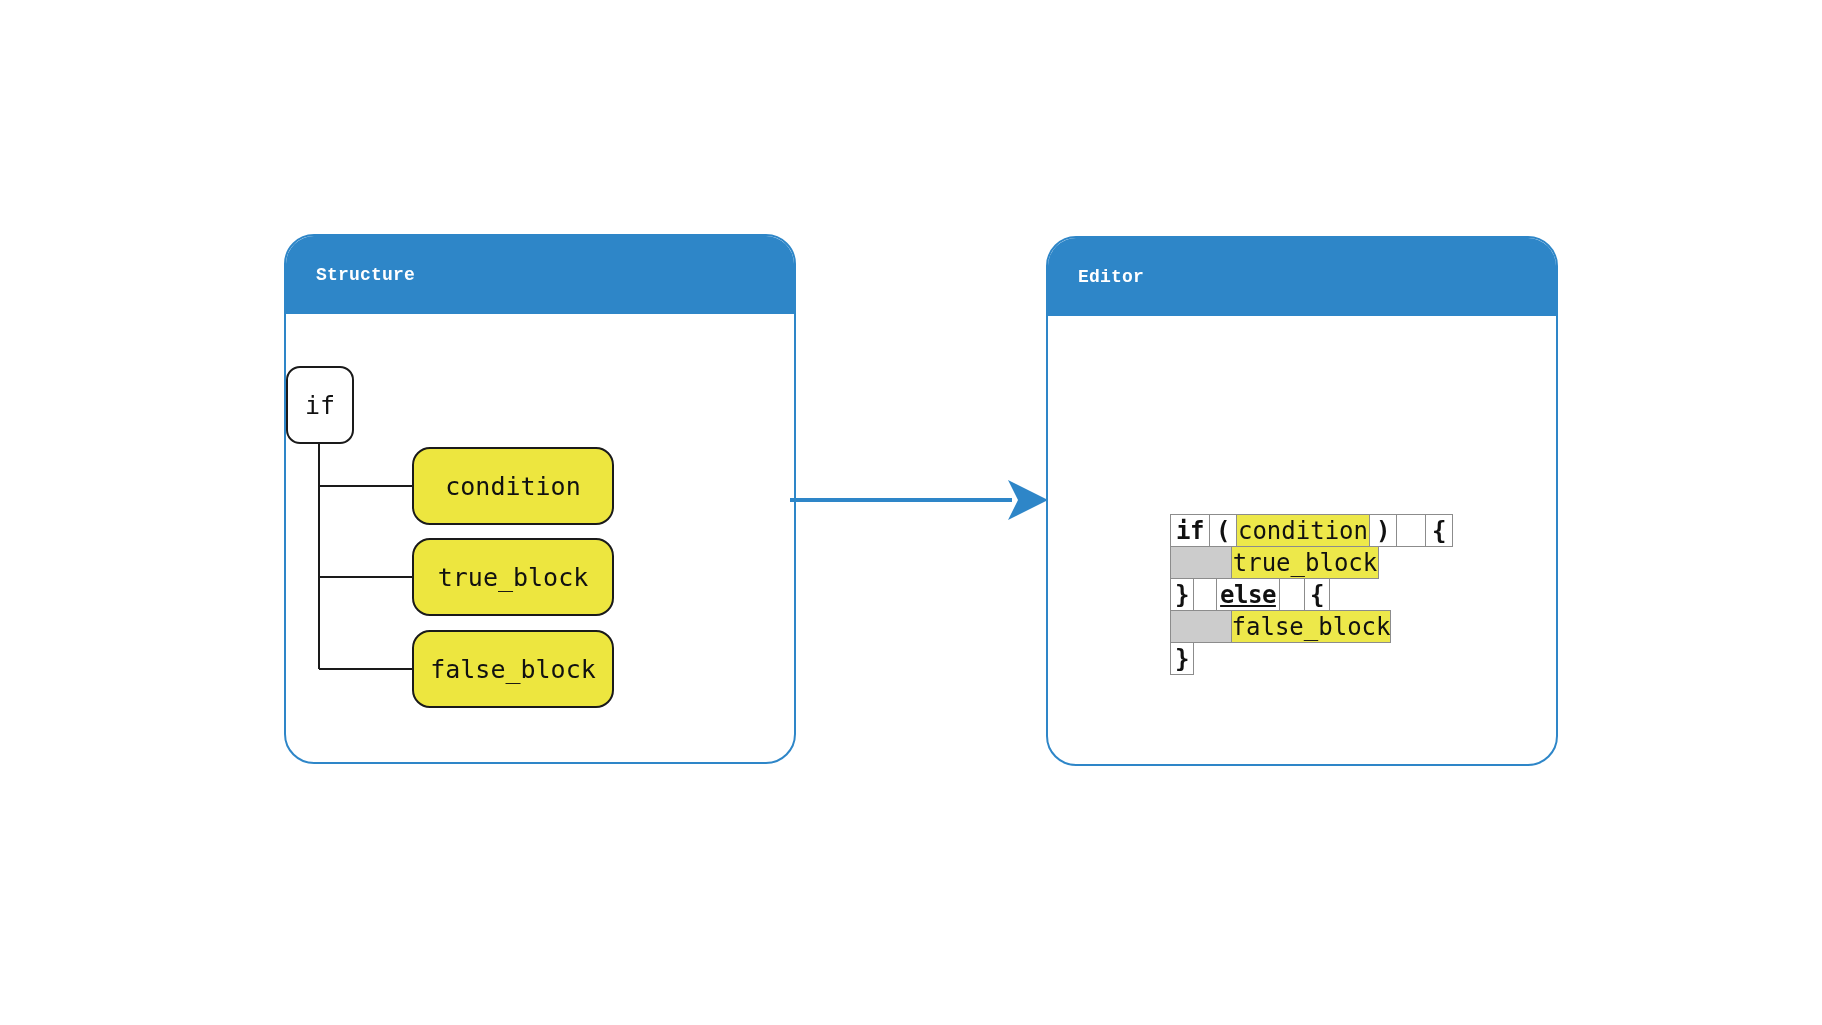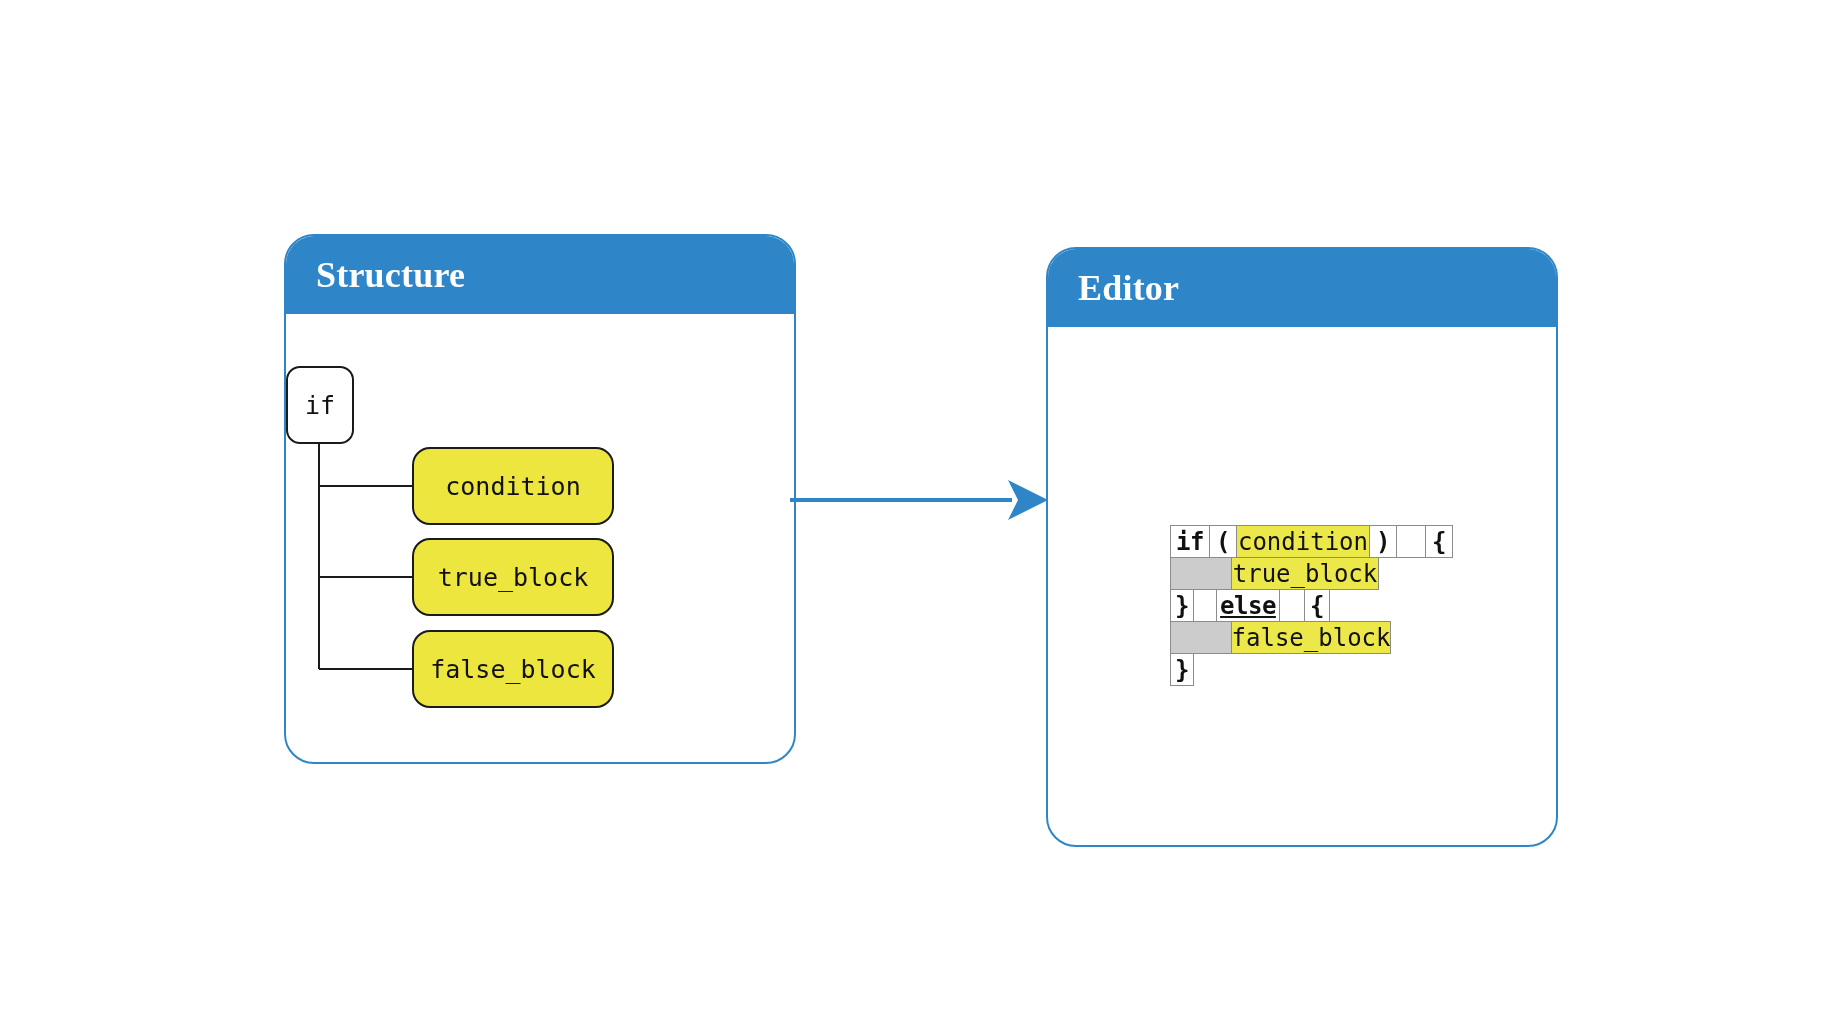--- a/index.html
+++ b/index.html
@@ -28,42 +28,42 @@
   .panel-header {
     height: 78px;
     background: #2E86C8;
     display: flex;
     align-items: center;
     box-sizing: border-box;
     padding-left: 30px;
   }
   .panel-title {
     color: #ffffff;
-    font-family: Liberation Serif, serif;
+    font-family: Liberation Mono, monospace;
     font-weight: bold;
-    font-size: 36px;
+    font-size: 18px;
     letter-spacing: 0.2px;
   }
   .panel-body {
     position: relative;
     width: 100%;
     height: calc(100% - 78px);
   }
 
   #structure-panel {
     left: 284px;
     top: 234px;
     width: 512px;
     height: 530px;
   }
   #editor-panel {
     left: 1046px;
-    top: 247px;
+    top: 236px;
     width: 512px;
-    height: 600px;
+    height: 530px;
   }
 
   
   .tree-svg {
     position: absolute;
     left: 0;
     top: 0;
   }
   .node {
     position: absolute;

